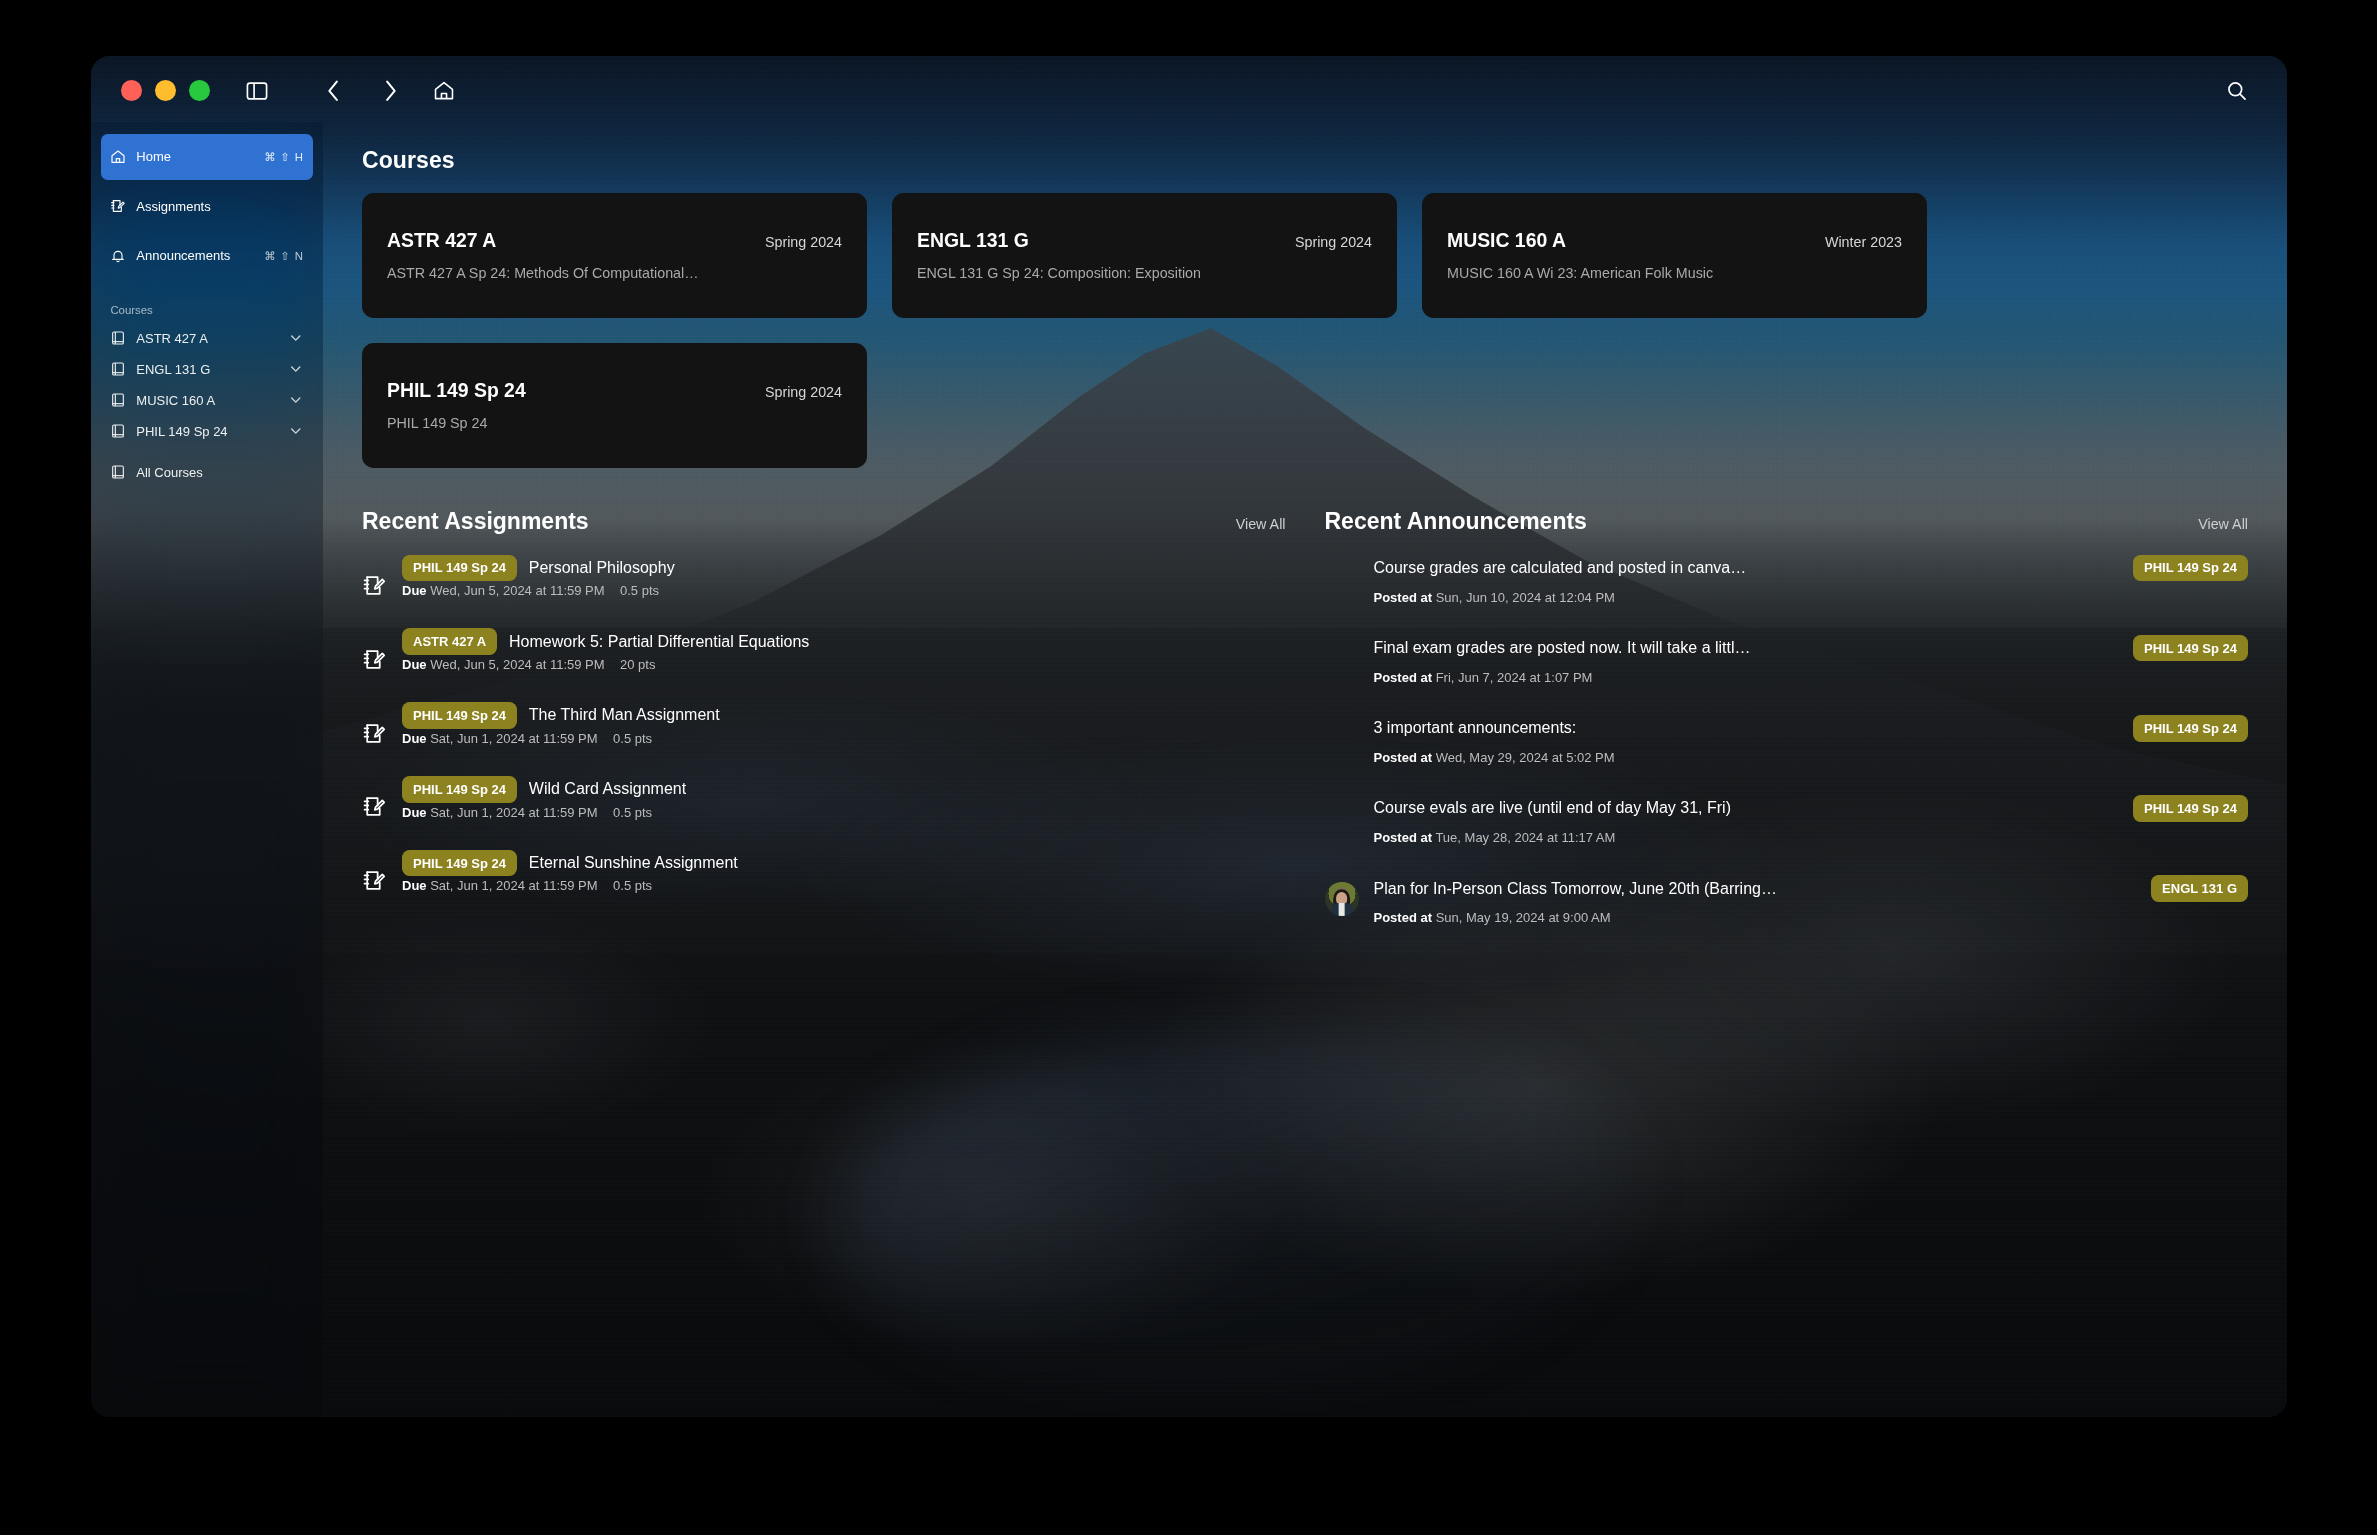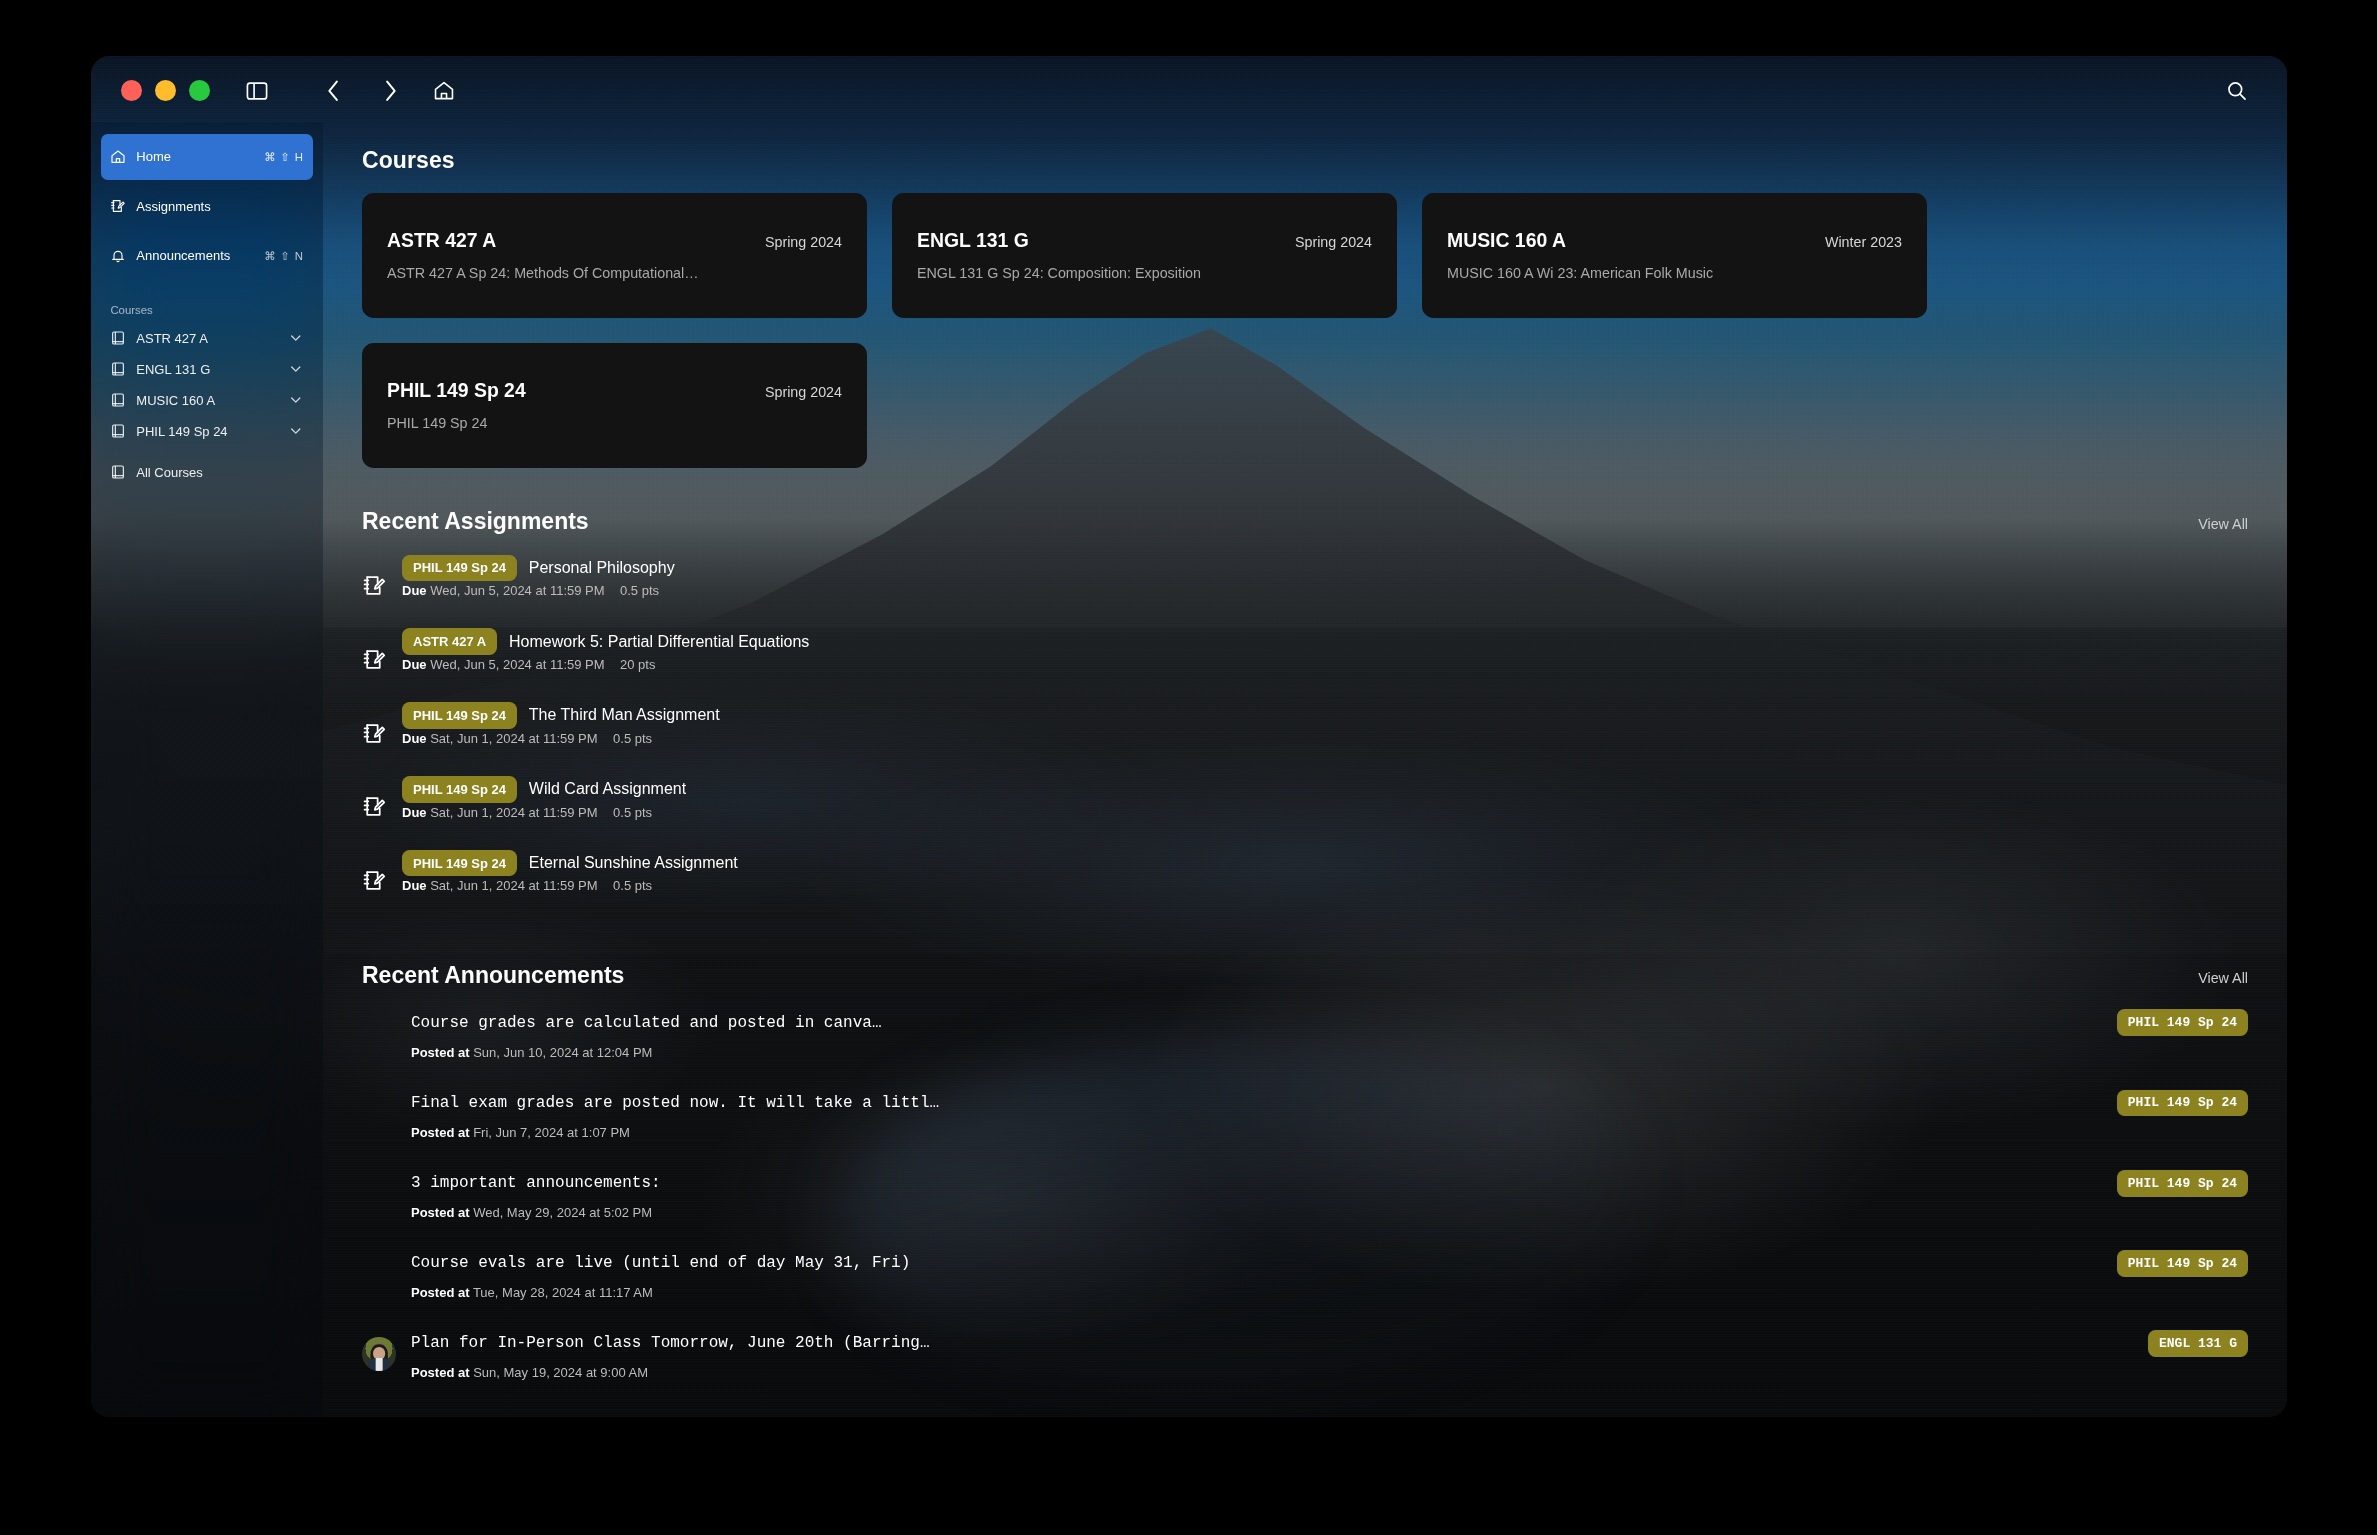--- a/index.html
+++ b/index.html
@@ -225,21 +225,21 @@
   .cc-desc {
     margin-top: 13.5px;
     font-size: 14.3px;
     color: #a9a9a9;
     white-space: nowrap;
     overflow: hidden;
     text-overflow: ellipsis;
   }
 
   
-  #lower { display: flex; gap: 39px; flex-direction: column; }
+  #lower { display: flex; gap: 39px; }
   .col { flex: 1 1 0; min-width: 0; }
   .col-head {
     display: flex; align-items: baseline; justify-content: space-between;
     margin-bottom: 20px;
   }
   .col-head .h2 { font-size: 23px; font-weight: 700; color: #ffffff; }
   .col-head .view-all { font-size: 14.3px; color: #cfcfcf; }
 
   
   .asg-row { display: flex; gap: 15px; margin-bottom: 30px; align-items: flex-start; }
@@ -291,21 +291,21 @@
   .ann-avatar .body {
     position: absolute; left: 50%; bottom: 0; transform: translateX(-50%);
     width: 22px; height: 12.6px; border-radius: 6.7px 6.7px 0 0;
     background: #21303f;
   }
   .ann-avatar .body::after {
     content:''; position:absolute; left:50%; top:0; transform:translateX(-50%);
     width: 6.7px; height: 12.6px; background:#e8e8e8;
   }
   .ann-body { flex: 1 1 auto; min-width: 0; }
-  .ann-line1 { display: flex; align-items: center; gap: 11.8px; font-family: Liberation Mono, monospace; }
+  .ann-line1 { display: flex; align-items: center; gap: 11.8px; }
   .ann-title {
     flex: 1 1 auto;
     font-size: 16px;
     color: #ffffff;
     white-space: nowrap;
     overflow: hidden;
     text-overflow: ellipsis;
     min-width: 0;
   }
   .ann-line2 { margin-top: 8.4px; font-size: 13px; color: #bcbcbc; }

